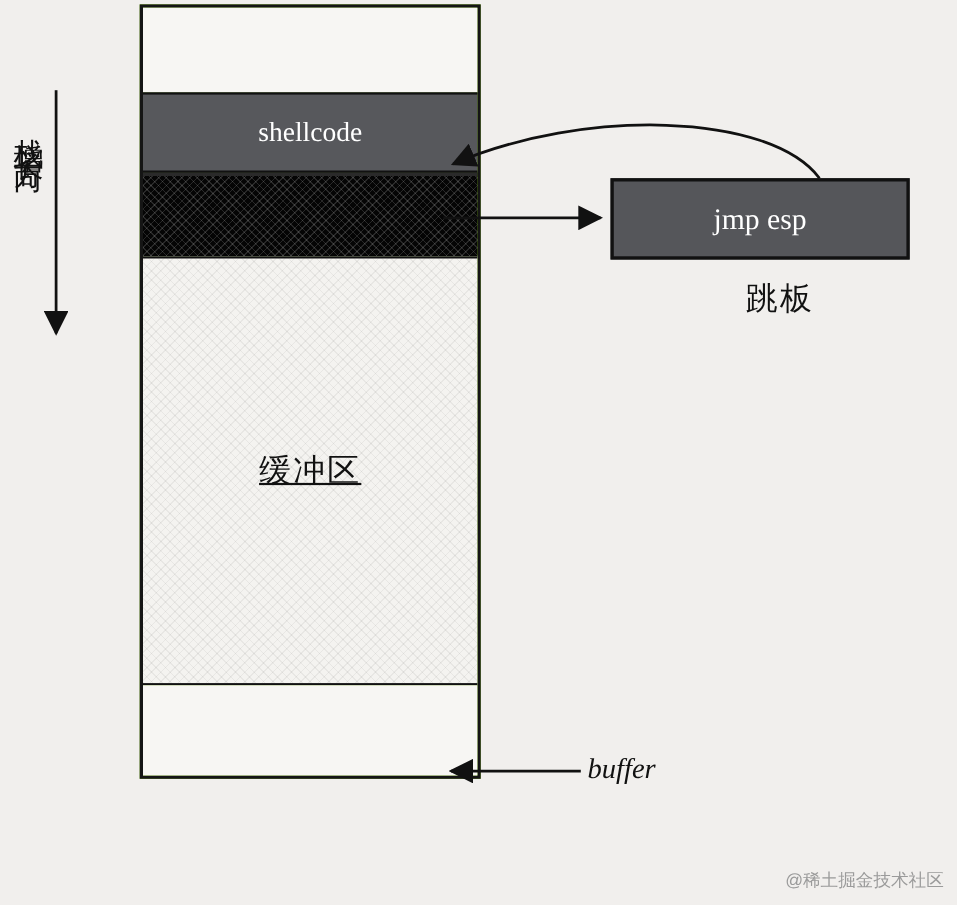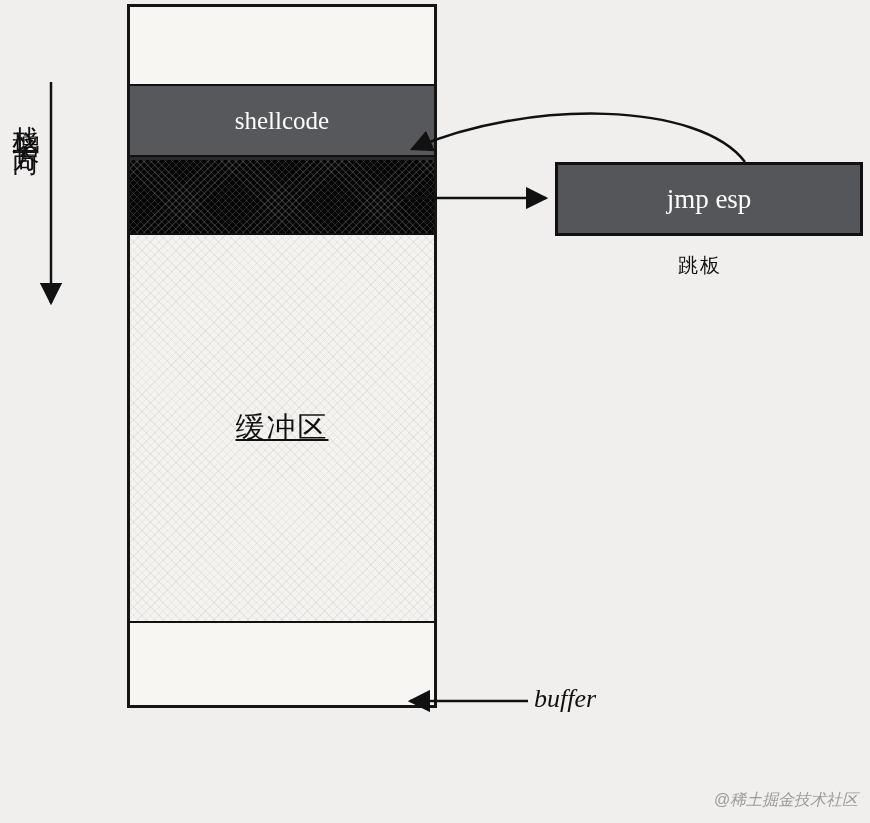--- a/index.html
+++ b/index.html
@@ -95,36 +95,36 @@
     color: #111;
     letter-spacing: 6px;
     font-family: "Liberation Serif", "DejaVu Serif", serif;
   }
 
   
   .jmp-box {
     position: absolute;
     left: 555px;
     top: 162px;
-    width: 308px;
+    width: 272px;
     height: 74px;
     background: #55565a;
     border: 3px solid #111;
     box-sizing: border-box;
     display: flex;
     align-items: center;
     justify-content: center;
     color: #ffffff;
     font-size: 27px;
   }
   .trampoline-label {
     position: absolute;
     left: 678px;
     top: 252px;
-    font-size: 20px;
+    font-size: 29px;
     color: #111;
     letter-spacing: 2px;
   }
 
   
   .buffer-label {
     position: absolute;
     left: 534px;
     top: 684px;
     font-size: 26px;
@@ -133,21 +133,20 @@
   }
 
   
   .watermark {
     position: absolute;
     right: 12px;
     bottom: 12px;
     font-size: 16px;
     color: #9b9b9b;
     font-family: "Liberation Sans", "DejaVu Sans", sans-serif;
-    font-style: italic;
   }
 
   
   .arrows {
     position: absolute;
     left: 0;
     top: 0;
     width: 870px;
     height: 823px;
     pointer-events: none;

